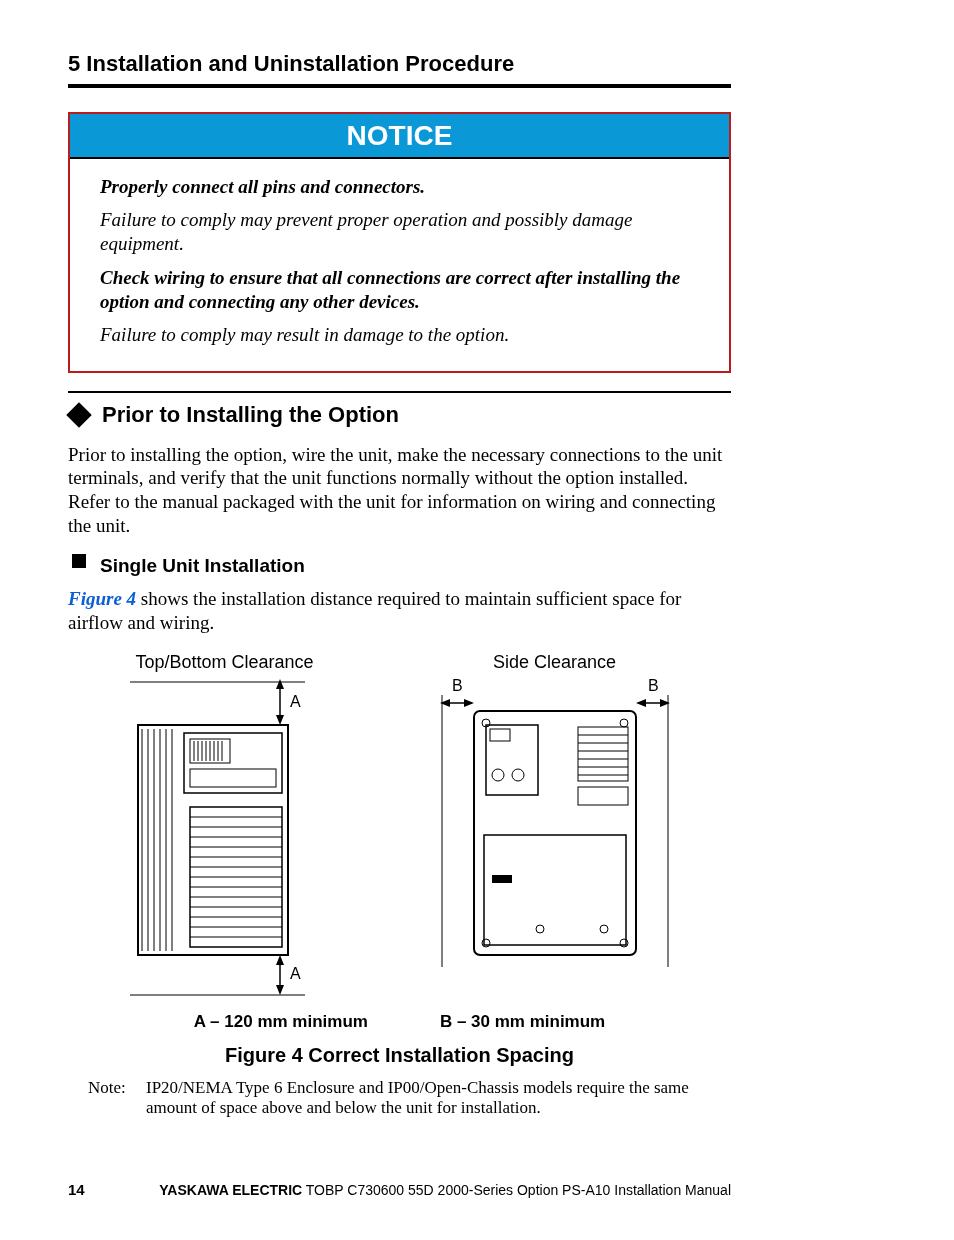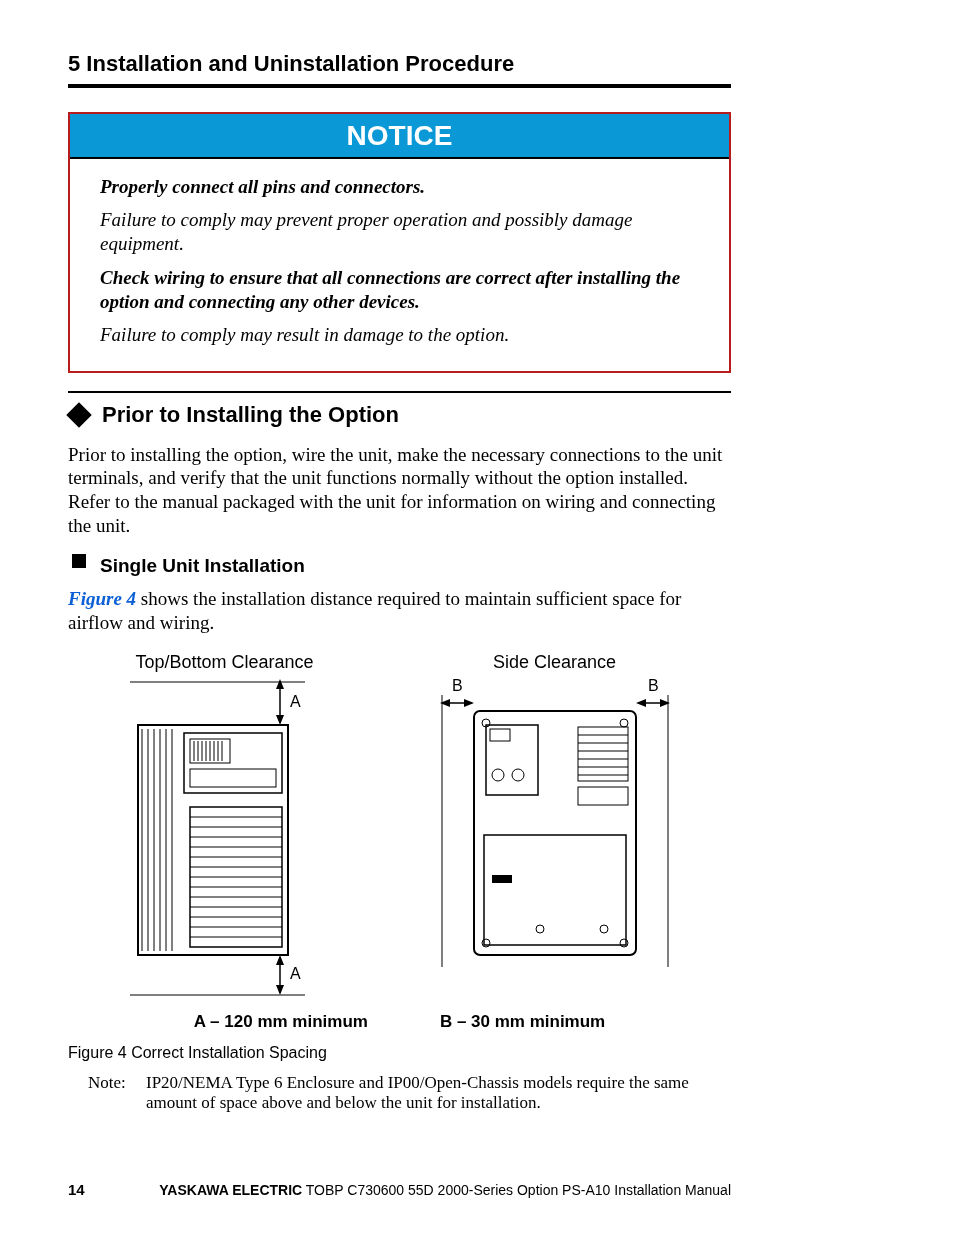--- a/index.html
+++ b/index.html
@@ -118,23 +118,23 @@
     display: flex;
     justify-content: center;
     gap: 72px;
     font-family: Arial, Helvetica, sans-serif;
     font-weight: bold;
     font-size: 17px;
     margin-top: 14px;
   }
   .figure-caption {
     font-family: Arial, Helvetica, sans-serif;
-    font-weight: normal;
-    font-size: 16px;
-    text-align: left;
+    font-weight: bold;
+    font-size: 20px;
+    text-align: center;
     margin: 10px 0 10px 0;
   }
   .note-row {
     display: flex;
     font-size: 17px;
     margin: 4px 20px 0 20px;
     line-height: 1.2;
   }
   .note-label {
     font-weight: normal;

